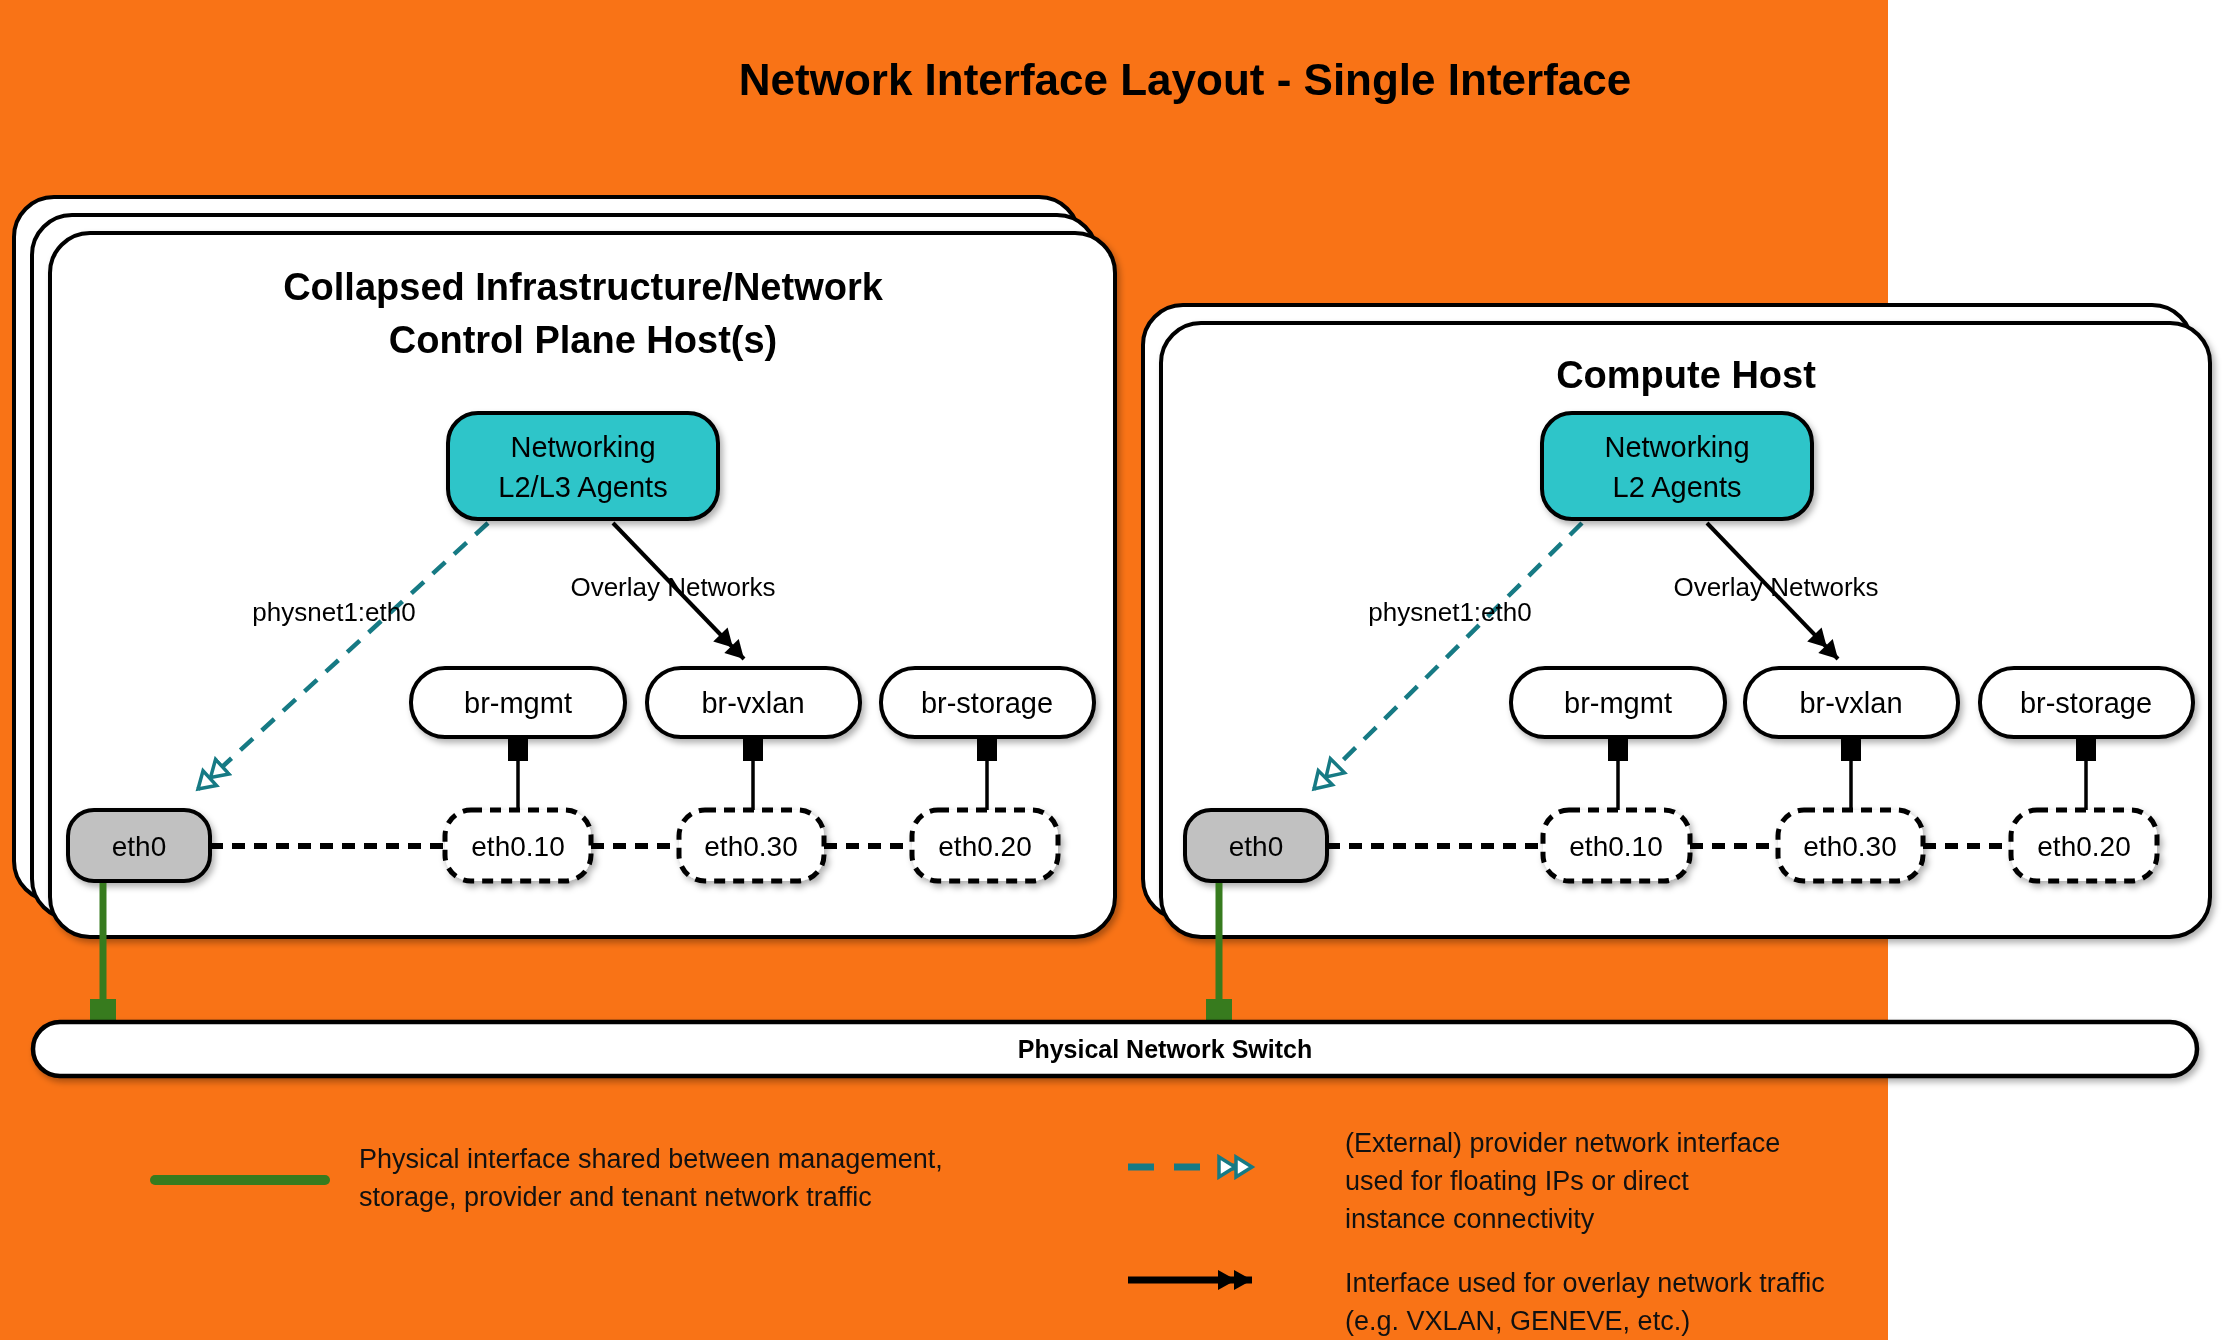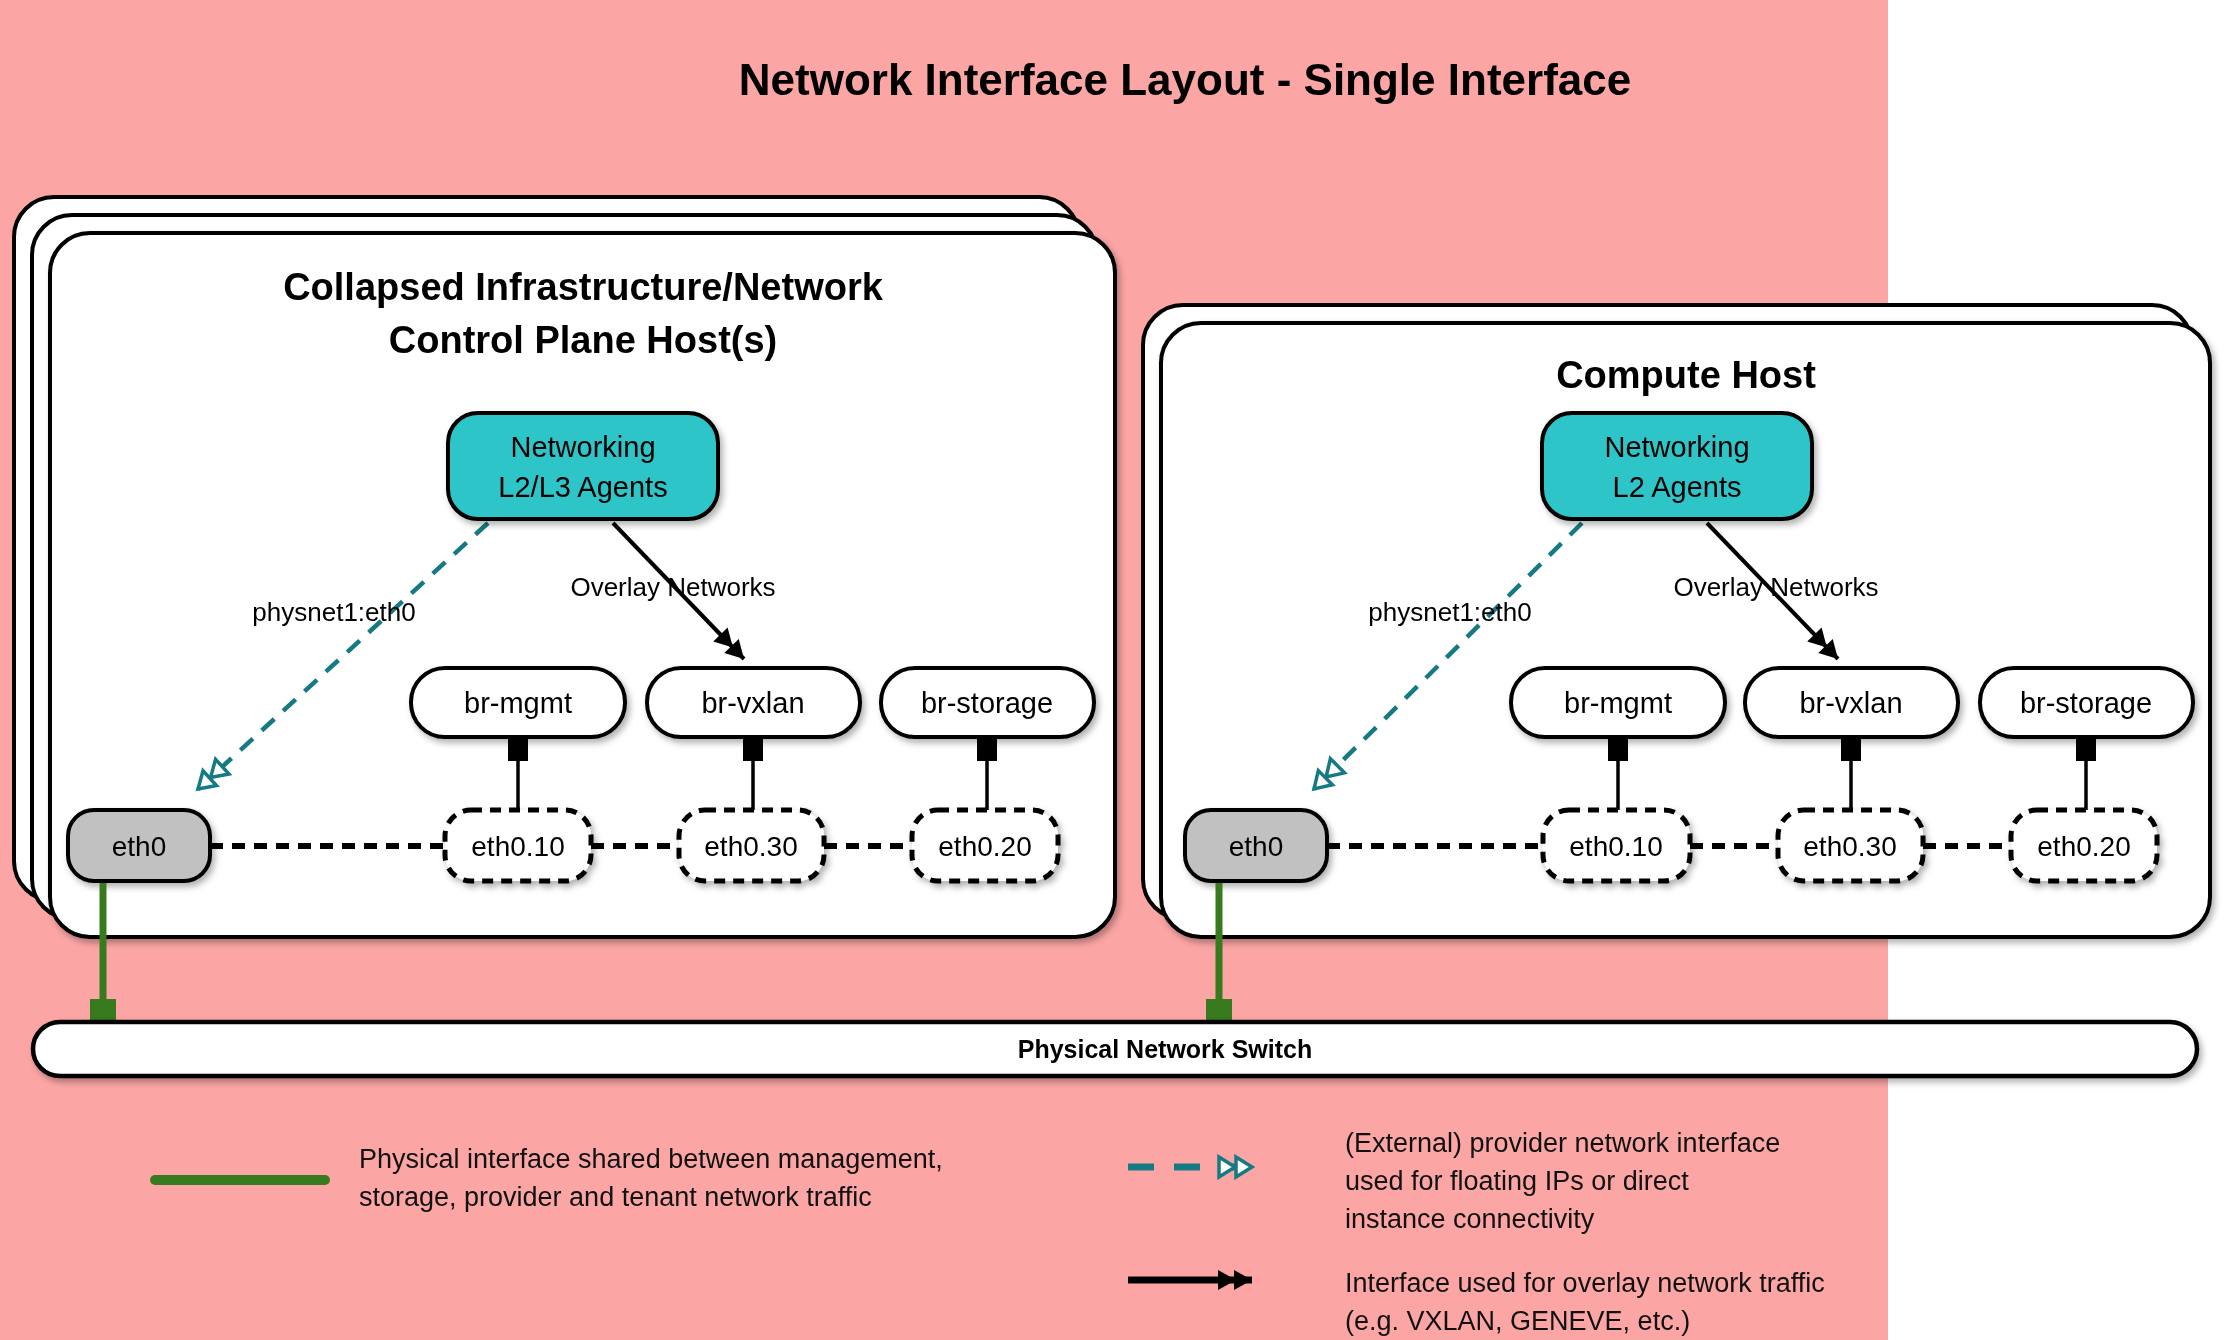--- a/index.html
+++ b/index.html
@@ -1,17 +1,17 @@
 <!DOCTYPE html>
 <html><head>
 <meta charset="utf-8">
 <style>
   html,body{margin:0;padding:0;background:#ffffff;}
   .stage{
-    width:1888px;height:1340px;position:relative;background:#fca5a5;
+    width:1888px;height:1340px;position:relative;background:#f97316;
     font-family:"Liberation Sans", sans-serif;
   }
   svg{display:block;}
   text{font-family:"Liberation Sans", sans-serif;fill:#000000;}
   .title{font-size:44px;font-weight:bold;}
   .host-title{font-size:38px;font-weight:bold;}
   .agent-label{font-size:29px;}
   .edge-label{font-size:26px;}
   .node-label{font-size:29px;}
   .if-label{font-size:28px;}

